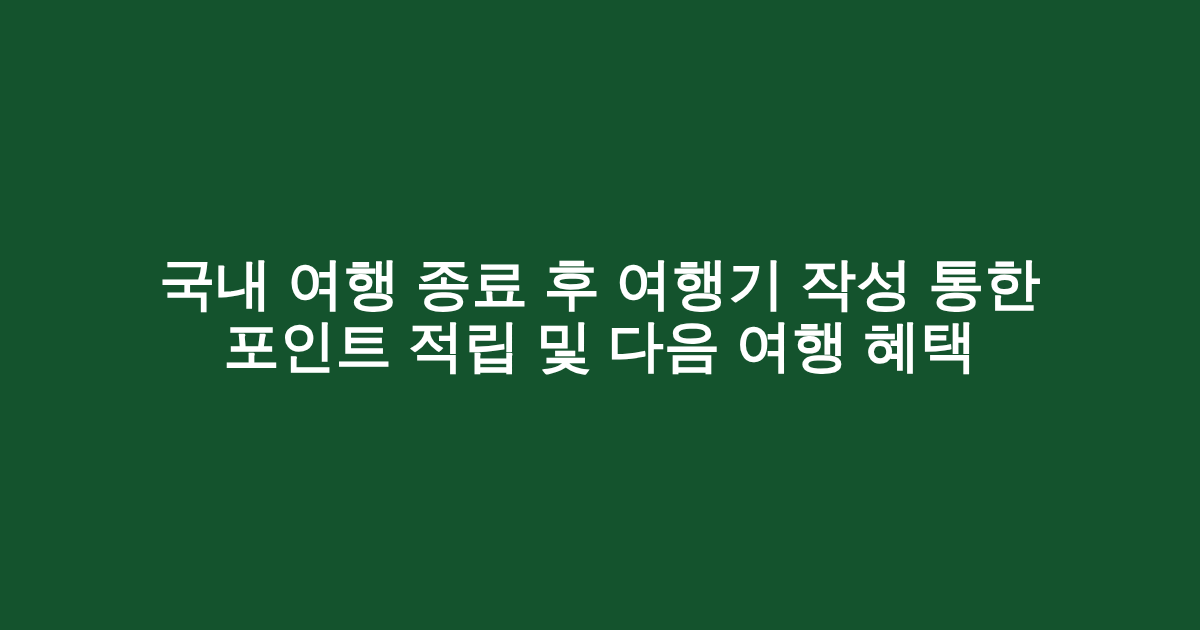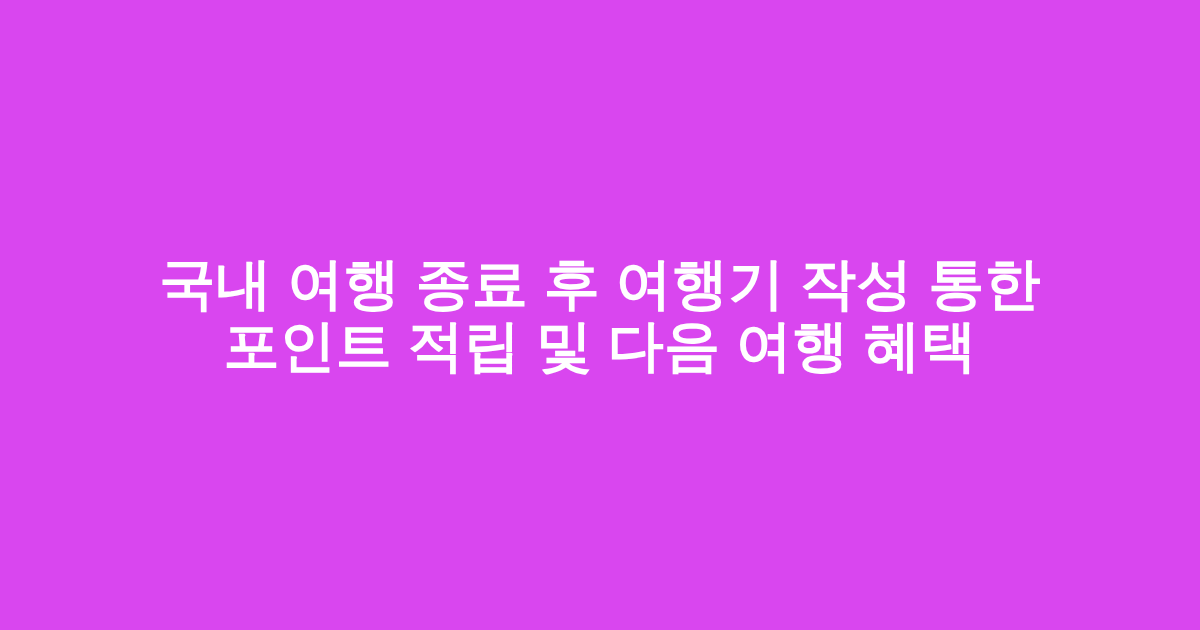--- a/index.html
+++ b/index.html
@@ -16,21 +16,21 @@
   }
 
   #banner-card {
     position: relative;
     box-sizing: border-box;
     width: 1200px;
     height: 630px;
     display: flex;
     align-items: center;
     justify-content: center;
-    background-color: #d946ef;
+    background-color: #14532d;
   }
 
   #headline-block {
     width: 1040px;
     text-align: center;
     padding: 0 10px;
     box-sizing: border-box;
   }
 
   #headline-text {

